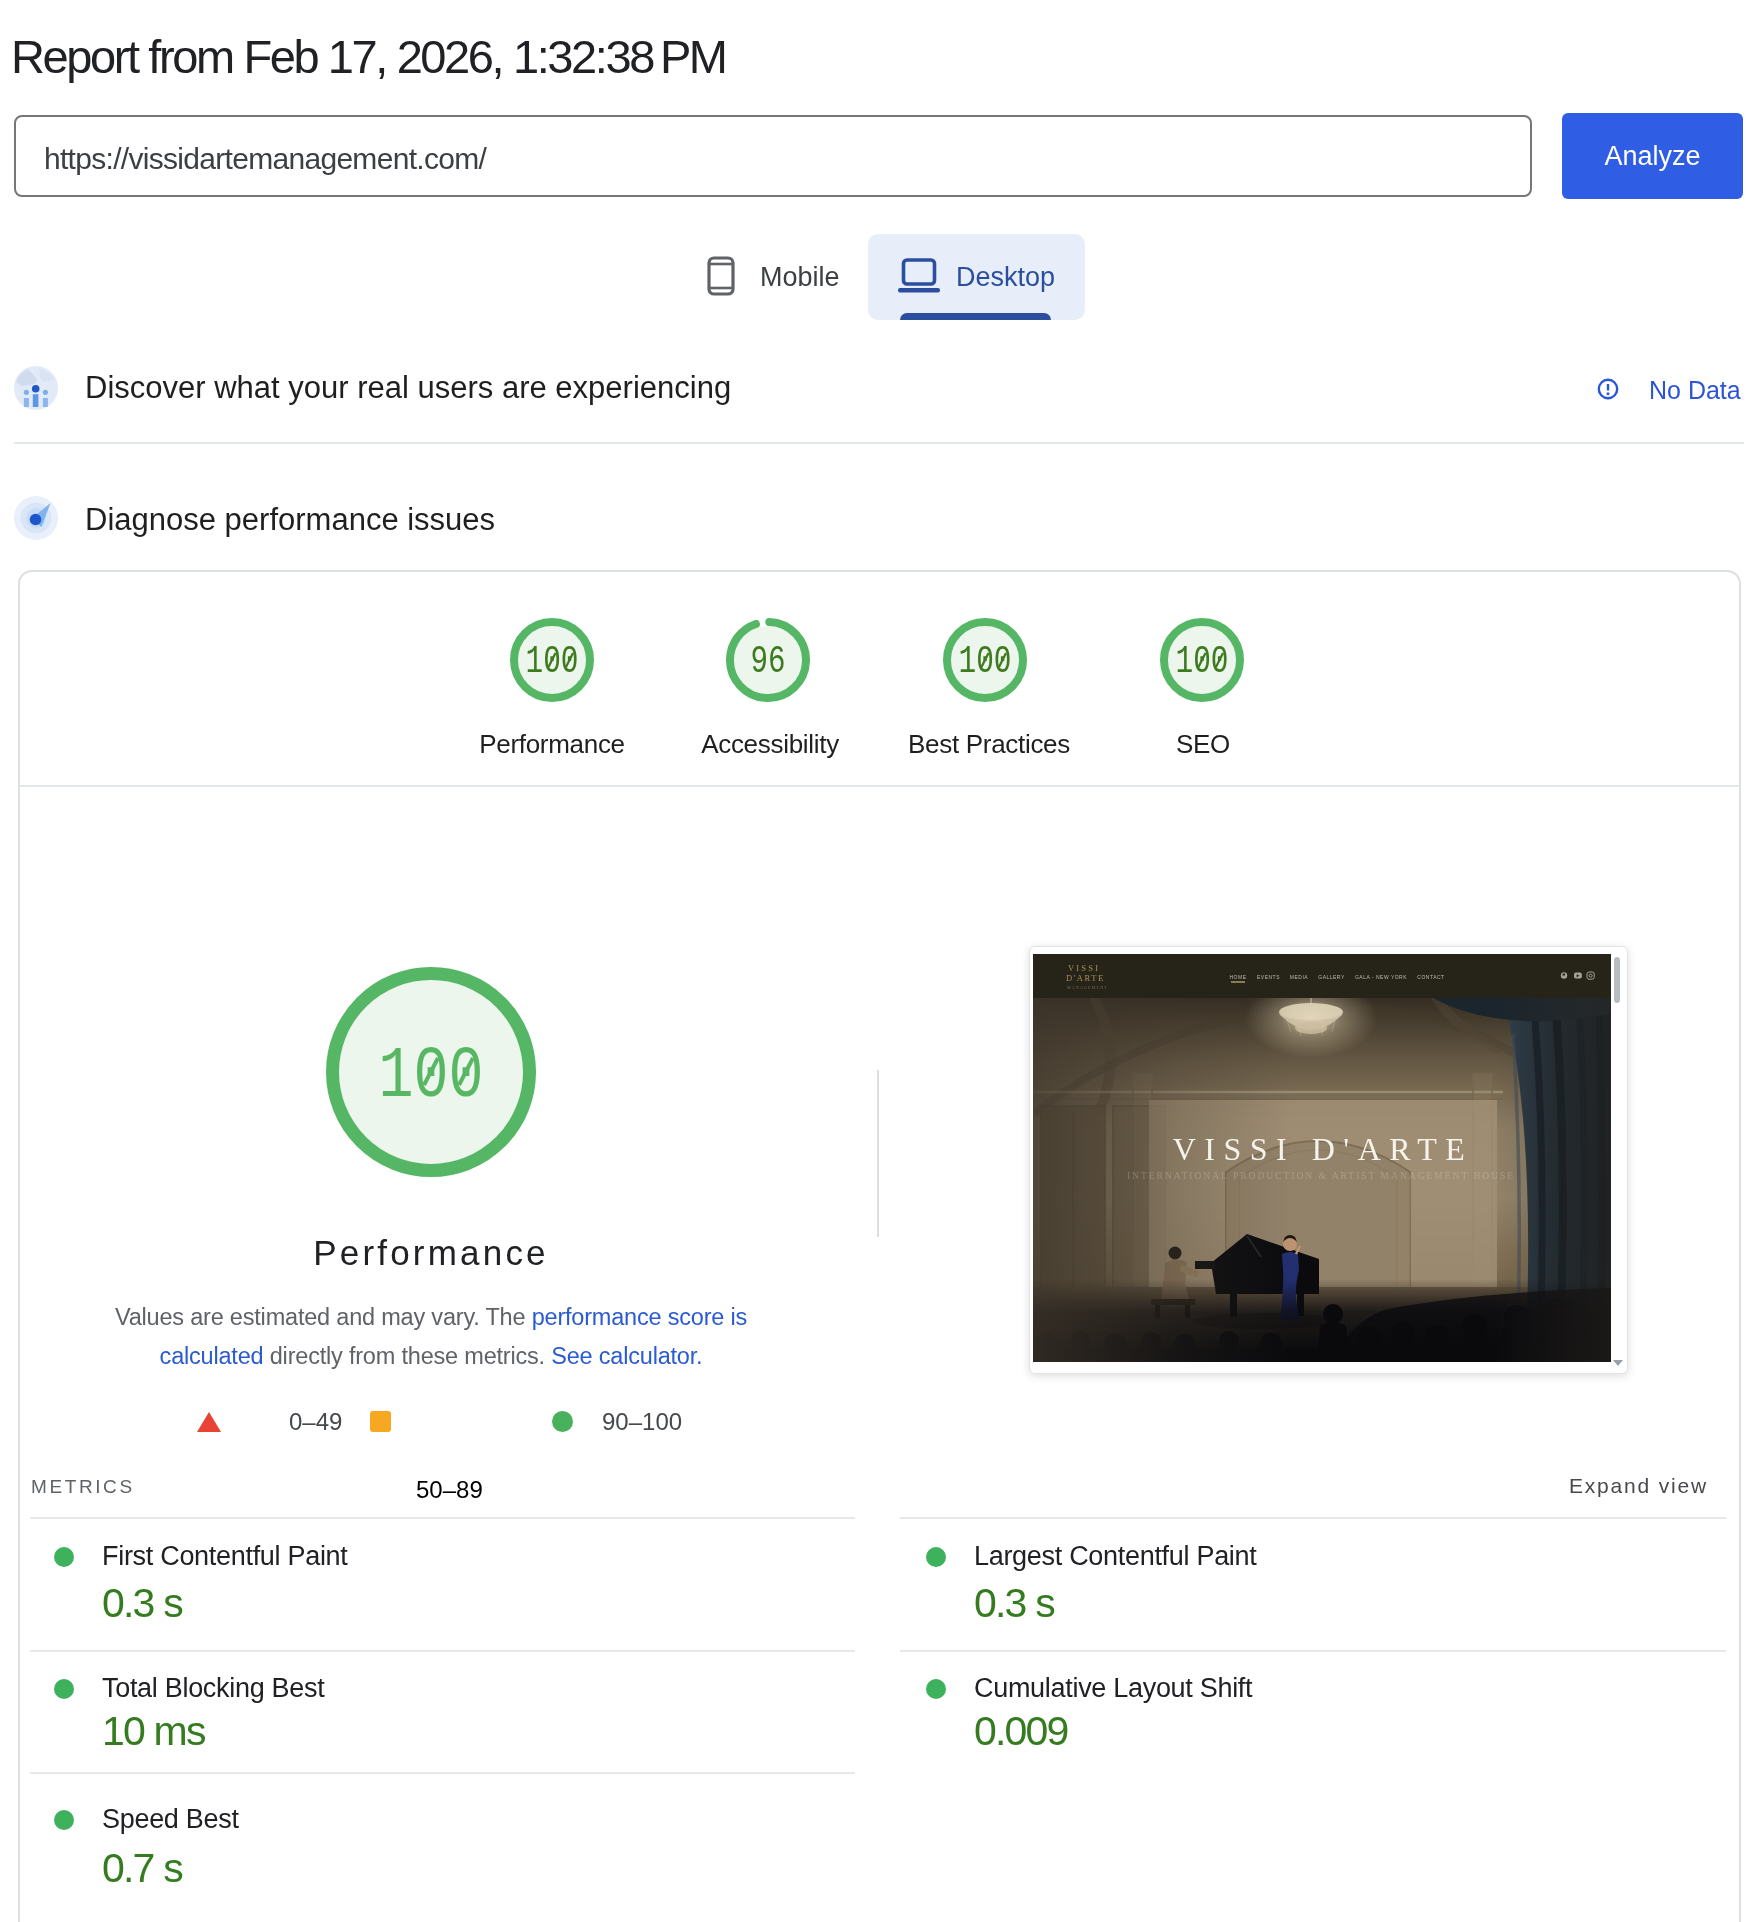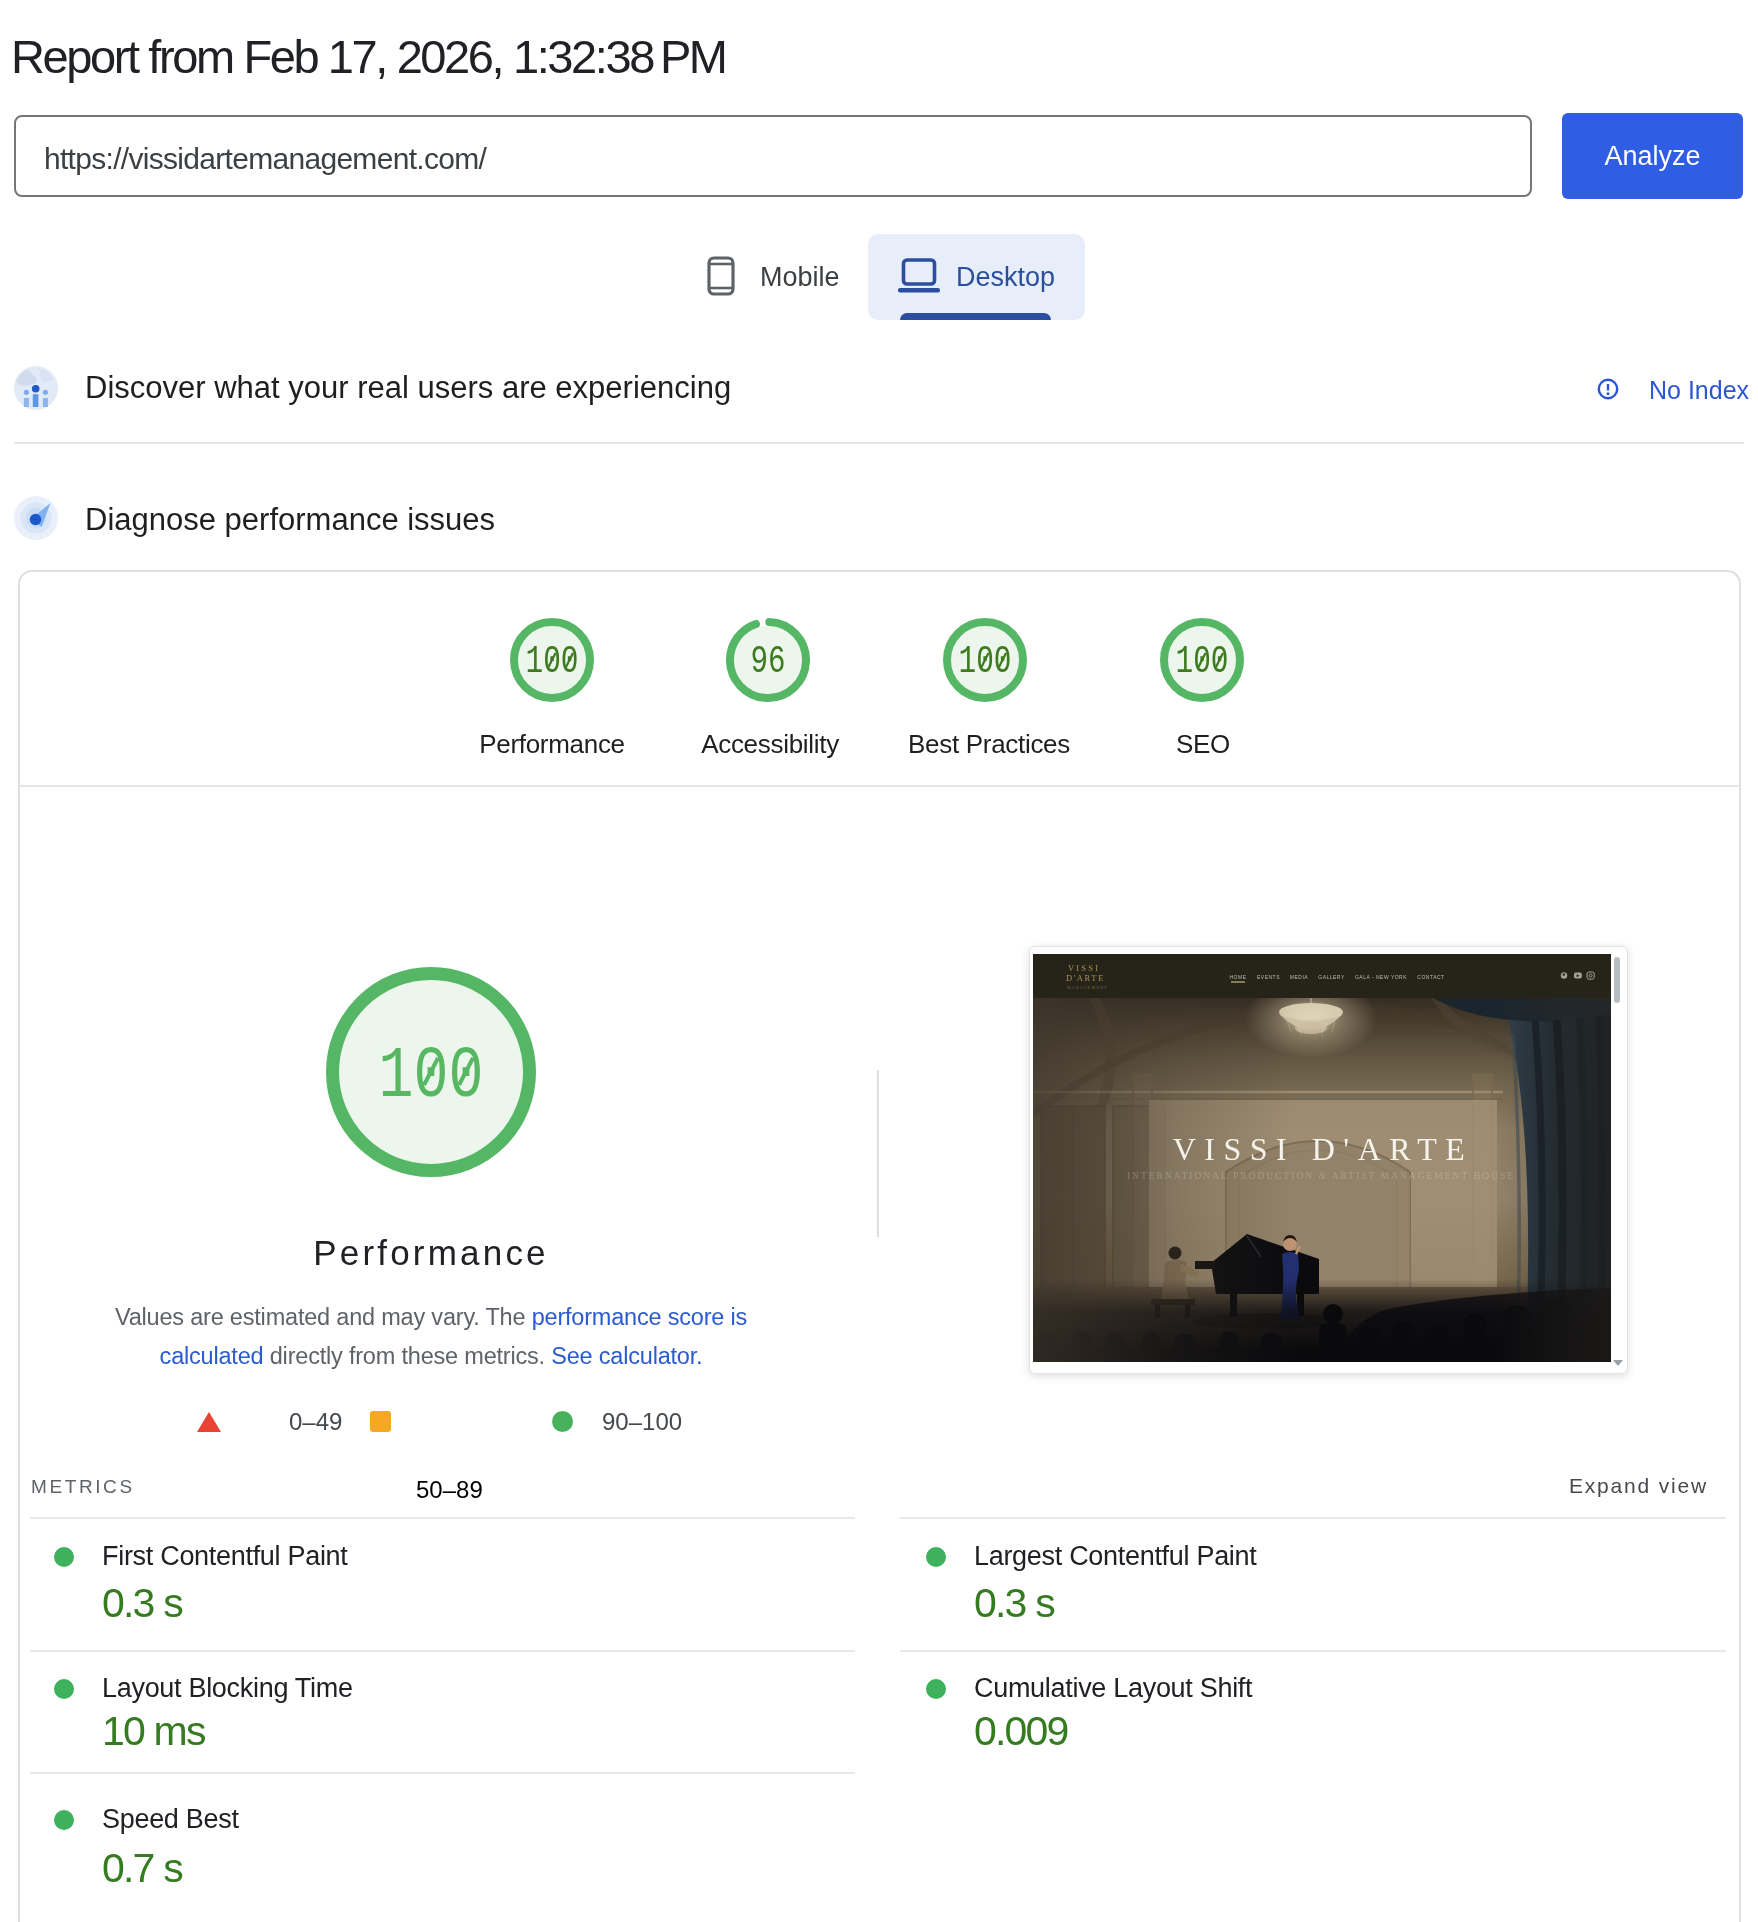--- a/index.html
+++ b/index.html
@@ -44,21 +44,21 @@
   <path d="M18.8,28.2 h5.6 v12.8 h-5.6 z" fill="#5b97e5"></path>
   <circle cx="31.4" cy="26.3" r="2.6" fill="#7fadea"></circle>
   <path d="M28.9,32 h5 v9 h-5 z" fill="#8ab5ed"></path>
 </svg>
 <div class="abs t" style="left:85px;top:370px;font-size:31px;font-weight:500;color:#1f1f1f;">Discover what your real users are experiencing</div>
 <svg class="abs" width="22" height="22" style="left:1597px;top:378px;" viewBox="0 0 22 22">
   <circle cx="11" cy="11" r="9.2" fill="none" stroke="#2c55d5" stroke-width="2.4"></circle>
   <line x1="11" y1="6" x2="11" y2="12.5" stroke="#2c55d5" stroke-width="2.4"></line>
   <circle cx="11" cy="15.8" r="1.5" fill="#2c55d5"></circle>
 </svg>
-<div class="abs t" style="left:1649px;top:376px;font-size:25px;color:#2c55d5;">No Index</div>
+<div class="abs t" style="left:1649px;top:376px;font-size:25px;color:#2c55d5;">No Data</div>
 
 <div class="abs" style="left:14px;top:442px;width:1730px;height:2px;background:#e3e6ea;"></div>
 
 <svg class="abs" width="44" height="44" style="left:14px;top:496px;" viewBox="0 0 44 44">
   <circle cx="22" cy="22" r="22" fill="#e9f0fb"></circle>
   <circle cx="22" cy="22" r="15.5" fill="#d9e6f8"></circle>
   <circle cx="22" cy="22" r="10" fill="#cadcf6"></circle>
   <path d="M17,23 L 36.5,7 L 27.5,31 Z" fill="#7fb3f0"></path>
   <circle cx="21.5" cy="23.5" r="5.8" fill="#1c58cb"></circle>
 </svg>
@@ -276,21 +276,21 @@
 
 <div class="abs" style="left:54px;top:1547px;width:20px;height:20px;border-radius:50%;background:#3eb15c;"></div>
 <div class="abs t" style="left:102px;top:1541px;font-size:27px;color:#202124;letter-spacing:-0.3px;">First Contentful Paint</div>
 <div class="abs t" style="left:102px;top:1580px;font-size:41px;color:#357b20;letter-spacing:-1.8px;">0.3 s</div>
 
 <div class="abs" style="left:926px;top:1547px;width:20px;height:20px;border-radius:50%;background:#3eb15c;"></div>
 <div class="abs t" style="left:974px;top:1541px;font-size:27px;color:#202124;letter-spacing:-0.3px;">Largest Contentful Paint</div>
 <div class="abs t" style="left:974px;top:1580px;font-size:41px;color:#357b20;letter-spacing:-1.8px;">0.3 s</div>
 
 <div class="abs" style="left:54px;top:1679px;width:20px;height:20px;border-radius:50%;background:#3eb15c;"></div>
-<div class="abs t" style="left:102px;top:1673px;font-size:27px;color:#202124;letter-spacing:-0.3px;">Layout Blocking Time</div>
+<div class="abs t" style="left:102px;top:1673px;font-size:27px;color:#202124;letter-spacing:-0.3px;">Total Blocking Best</div>
 <div class="abs t" style="left:102px;top:1708px;font-size:41px;color:#357b20;letter-spacing:-1.8px;">10 ms</div>
 
 <div class="abs" style="left:926px;top:1679px;width:20px;height:20px;border-radius:50%;background:#3eb15c;"></div>
 <div class="abs t" style="left:974px;top:1673px;font-size:27px;color:#202124;letter-spacing:-0.3px;">Cumulative Layout Shift</div>
 <div class="abs t" style="left:974px;top:1708px;font-size:41px;color:#357b20;letter-spacing:-1.8px;">0.009</div>
 
 <div class="abs" style="left:54px;top:1810px;width:20px;height:20px;border-radius:50%;background:#3eb15c;"></div>
 <div class="abs t" style="left:102px;top:1804px;font-size:27px;color:#202124;letter-spacing:-0.3px;">Speed Best</div>
 <div class="abs t" style="left:102px;top:1845px;font-size:41px;color:#357b20;letter-spacing:-1.8px;">0.7 s</div>
 

